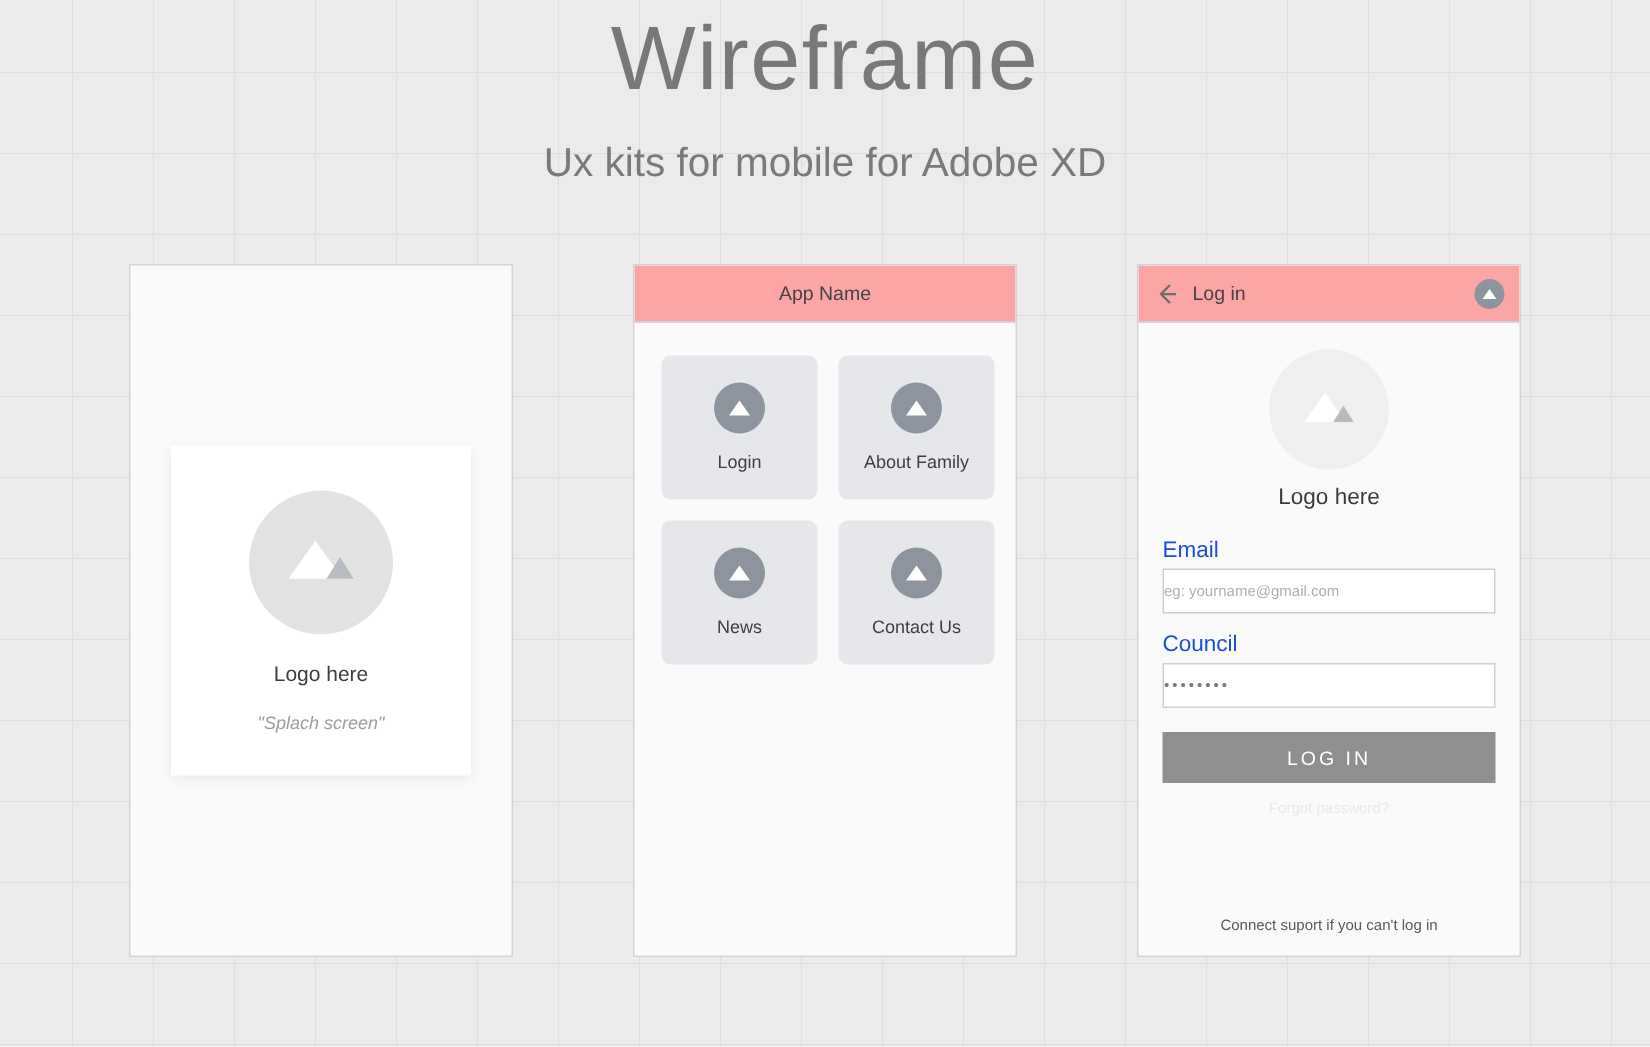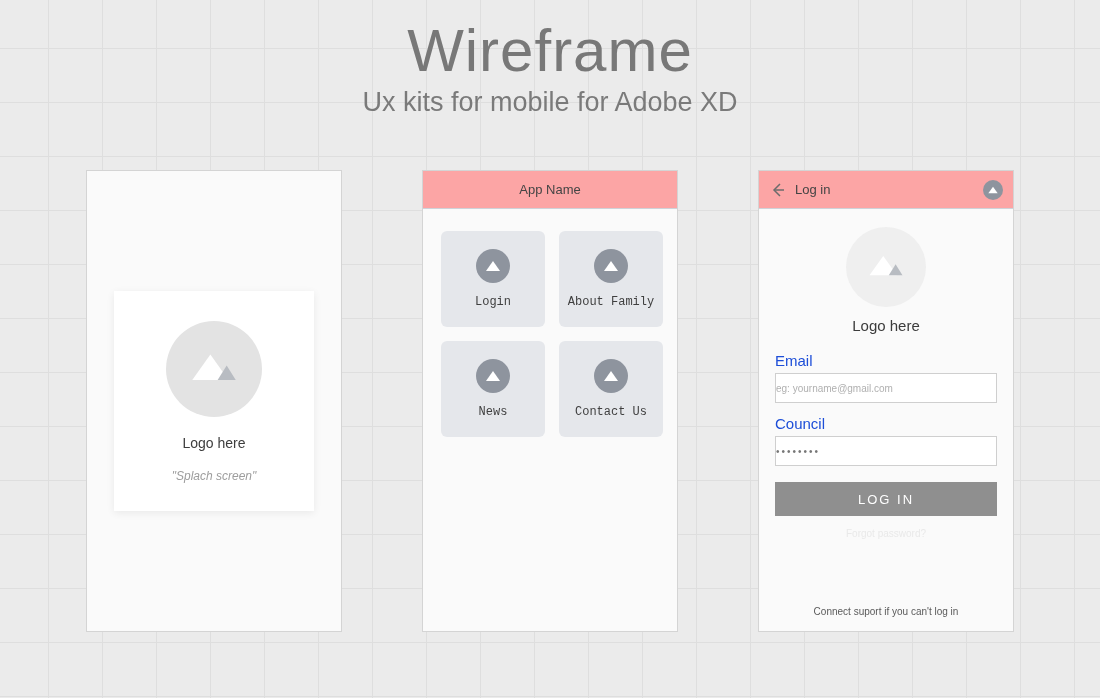--- a/index.html
+++ b/index.html
@@ -8,32 +8,32 @@
     font-family: "Segoe UI", Arial, sans-serif;
     background: #ebebeb;
     background-image:
       linear-gradient(#dedede 1px, transparent 1px),
       linear-gradient(90deg, #dedede 1px, transparent 1px);
     background-size: 54px 54px;
     background-position: -6px -6px;
     overflow: hidden;
     color: #4f4f4f;
   }
-  .header { text-align: center; padding-top: 16px; }
+  .header { text-align: center; padding-top: 4px; }
   .title {
     font-size: 60px;
     font-weight: 400;
     color: #787878;
     letter-spacing: 1px;
   }
   .subtitle {
     font-size: 27px;
     font-weight: 300;
     color: #7a7a7a;
-    margin-top: 2px;
+    margin-top: 20px;
   }
   .stage {
     display: flex;
     justify-content: center;
     gap: 80px;
     margin-top: 52px;
     padding: 0 66px;
   }
   .phone {
     width: 256px;
@@ -93,21 +93,20 @@
     grid-template-columns: repeat(2, 104px);
     gap: 14px;
     padding: 22px 18px;
   }
   .tile {
     height: 96px;
     background:#e5e7eb;
     border-radius:6px;
     display:flex; flex-direction:column; align-items:center; justify-content:center;
     cursor:pointer;
-    font-family:Liberation Mono, monospace;
   }
   .tile .ico {
     width:34px;height:34px;border-radius:50%;background:#8e949e;
     display:flex;align-items:center;justify-content:center;margin-bottom:12px;
     position:relative;
   }
   .tile .ico svg{width:18px;height:18px;}
   .tile .lbl{font-size:12px;color:#3f3f3f;}
 
   

